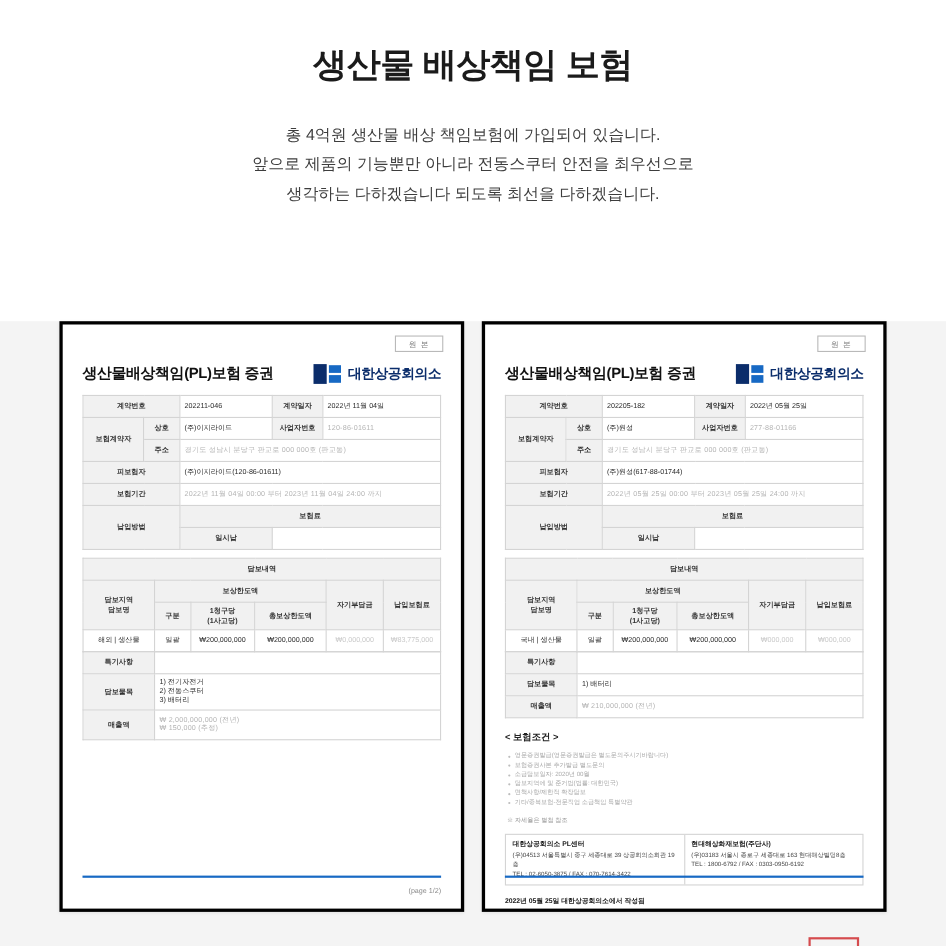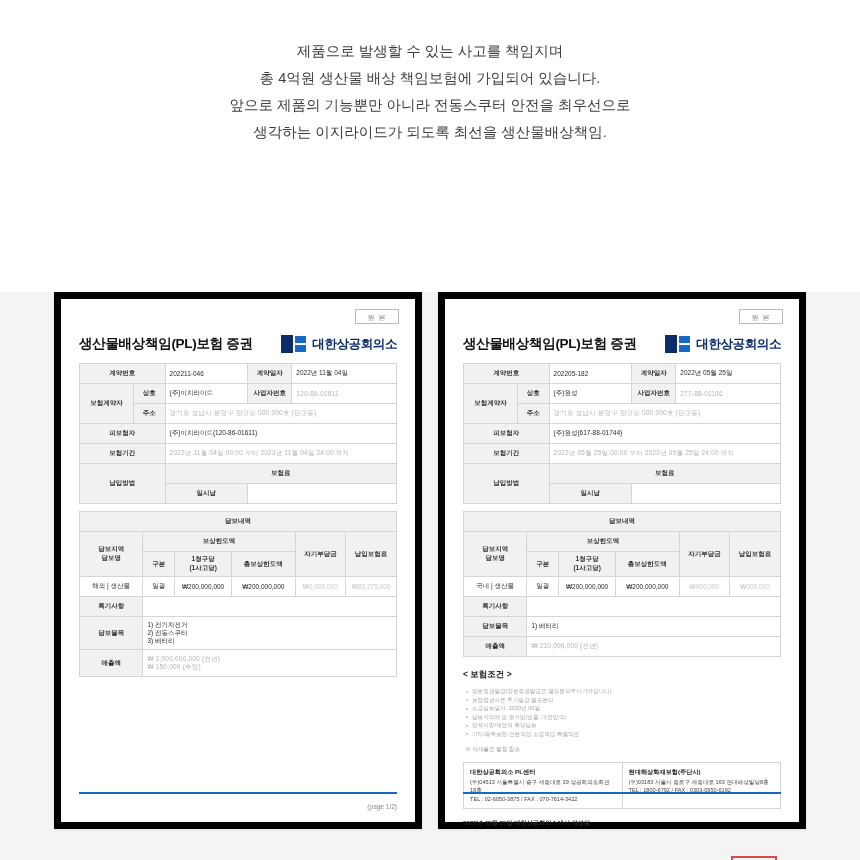--- a/index.html
+++ b/index.html
@@ -49,21 +49,21 @@
     width: 860px;
     height: 568px;
     background: #f4f4f4;
   }
   .cert {
     position: absolute;
     top: 0;
     width: 368px;
     height: 537px;
     background: #ffffff;
-    border: 7px solid #000000;
+    border: 3px solid #000000;
     box-shadow: 0 1px 3px rgba(0,0,0,0.07);
     box-sizing: border-box;
   }
   .cert-left { left: 54px; }
   .cert-right { left: 438px; }
 
   .cert-inner {
     position: relative;
     padding: 14px 18px 0 18px;
     height: 100%;
@@ -272,25 +272,25 @@
     font-size: 6.5px;
     color: #8a8a8a;
   }
 </style>
 </head>
 <body>
 
 <div class="page">
 
   <div class="hero">
+    <h1 class="hero-title">생산물 배상책임 보험</h1>
     <div class="hero-lines">
-      <div>제품으로 발생할 수 있는 사고를 책임지며</div>
       <div>총 4억원 생산물 배상 책임보험에 가입되어 있습니다.</div>
       <div>앞으로 제품의 기능뿐만 아니라 전동스쿠터 안전을 최우선으로</div>
-      <div>생각하는 이지라이드가 되도록 최선을 생산물배상책임.</div>
+      <div>생각하는 다하겠습니다 되도록 최선을 다하겠습니다.</div>
     </div>
   </div>
 
   <div class="certs">
 
     <div class="cert cert-left">
       <div class="cert-inner">
         <div class="orig-stamp">원 본</div>
 
         <div class="cert-head">

